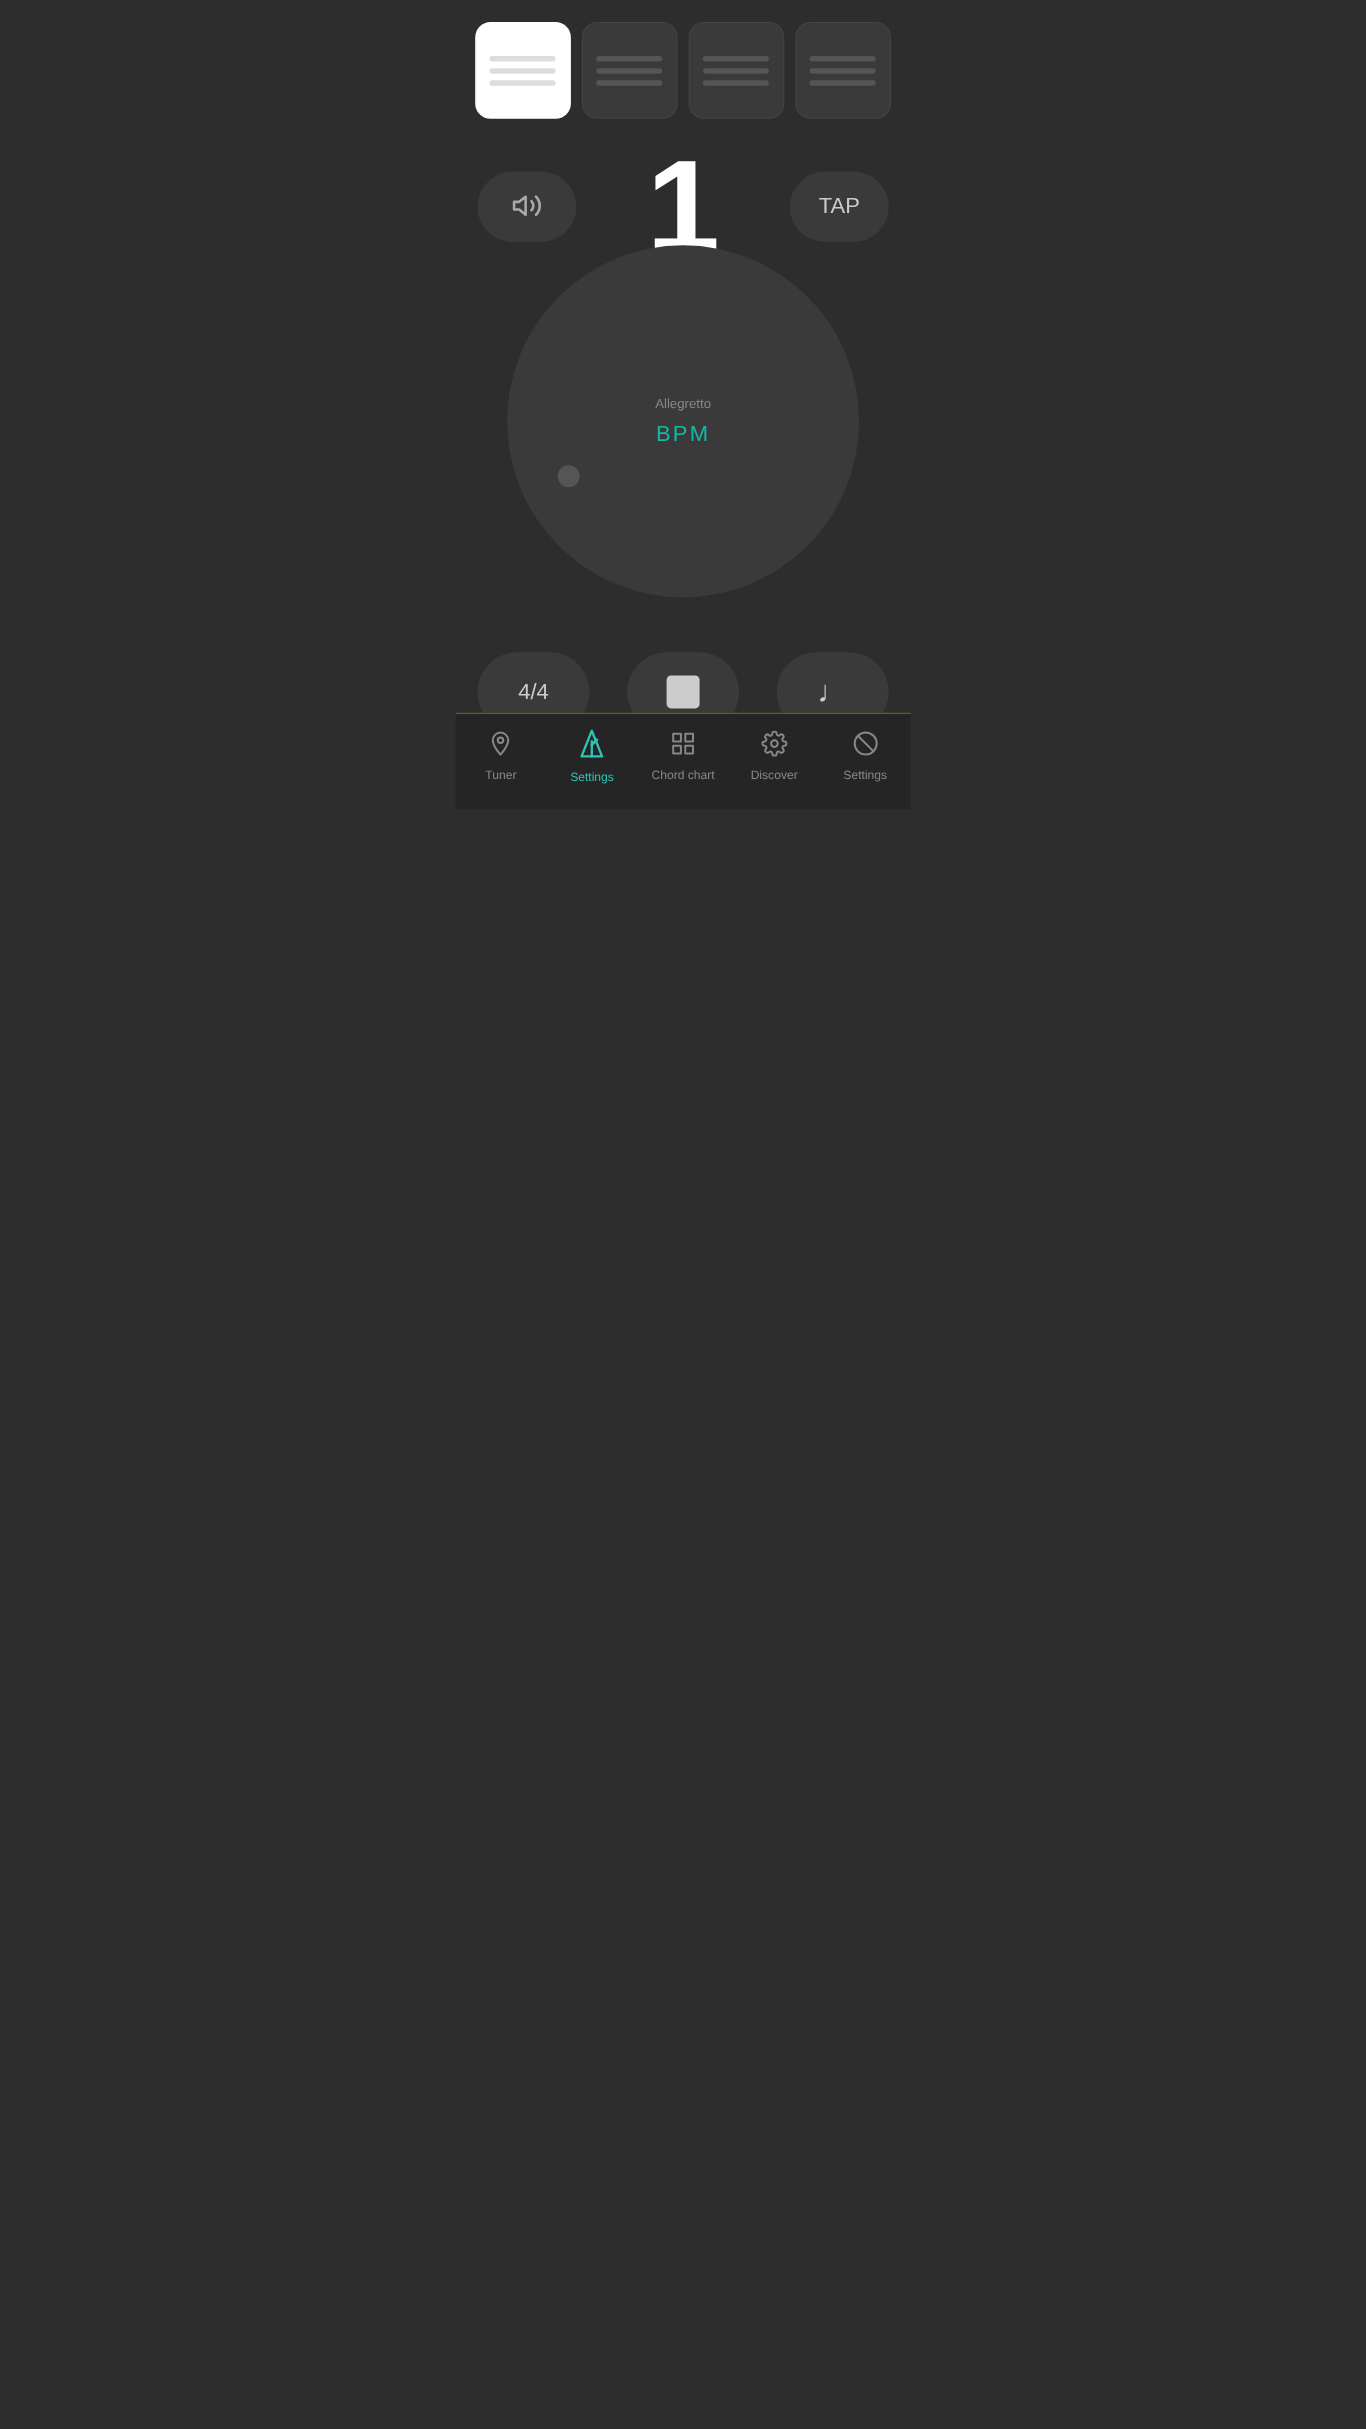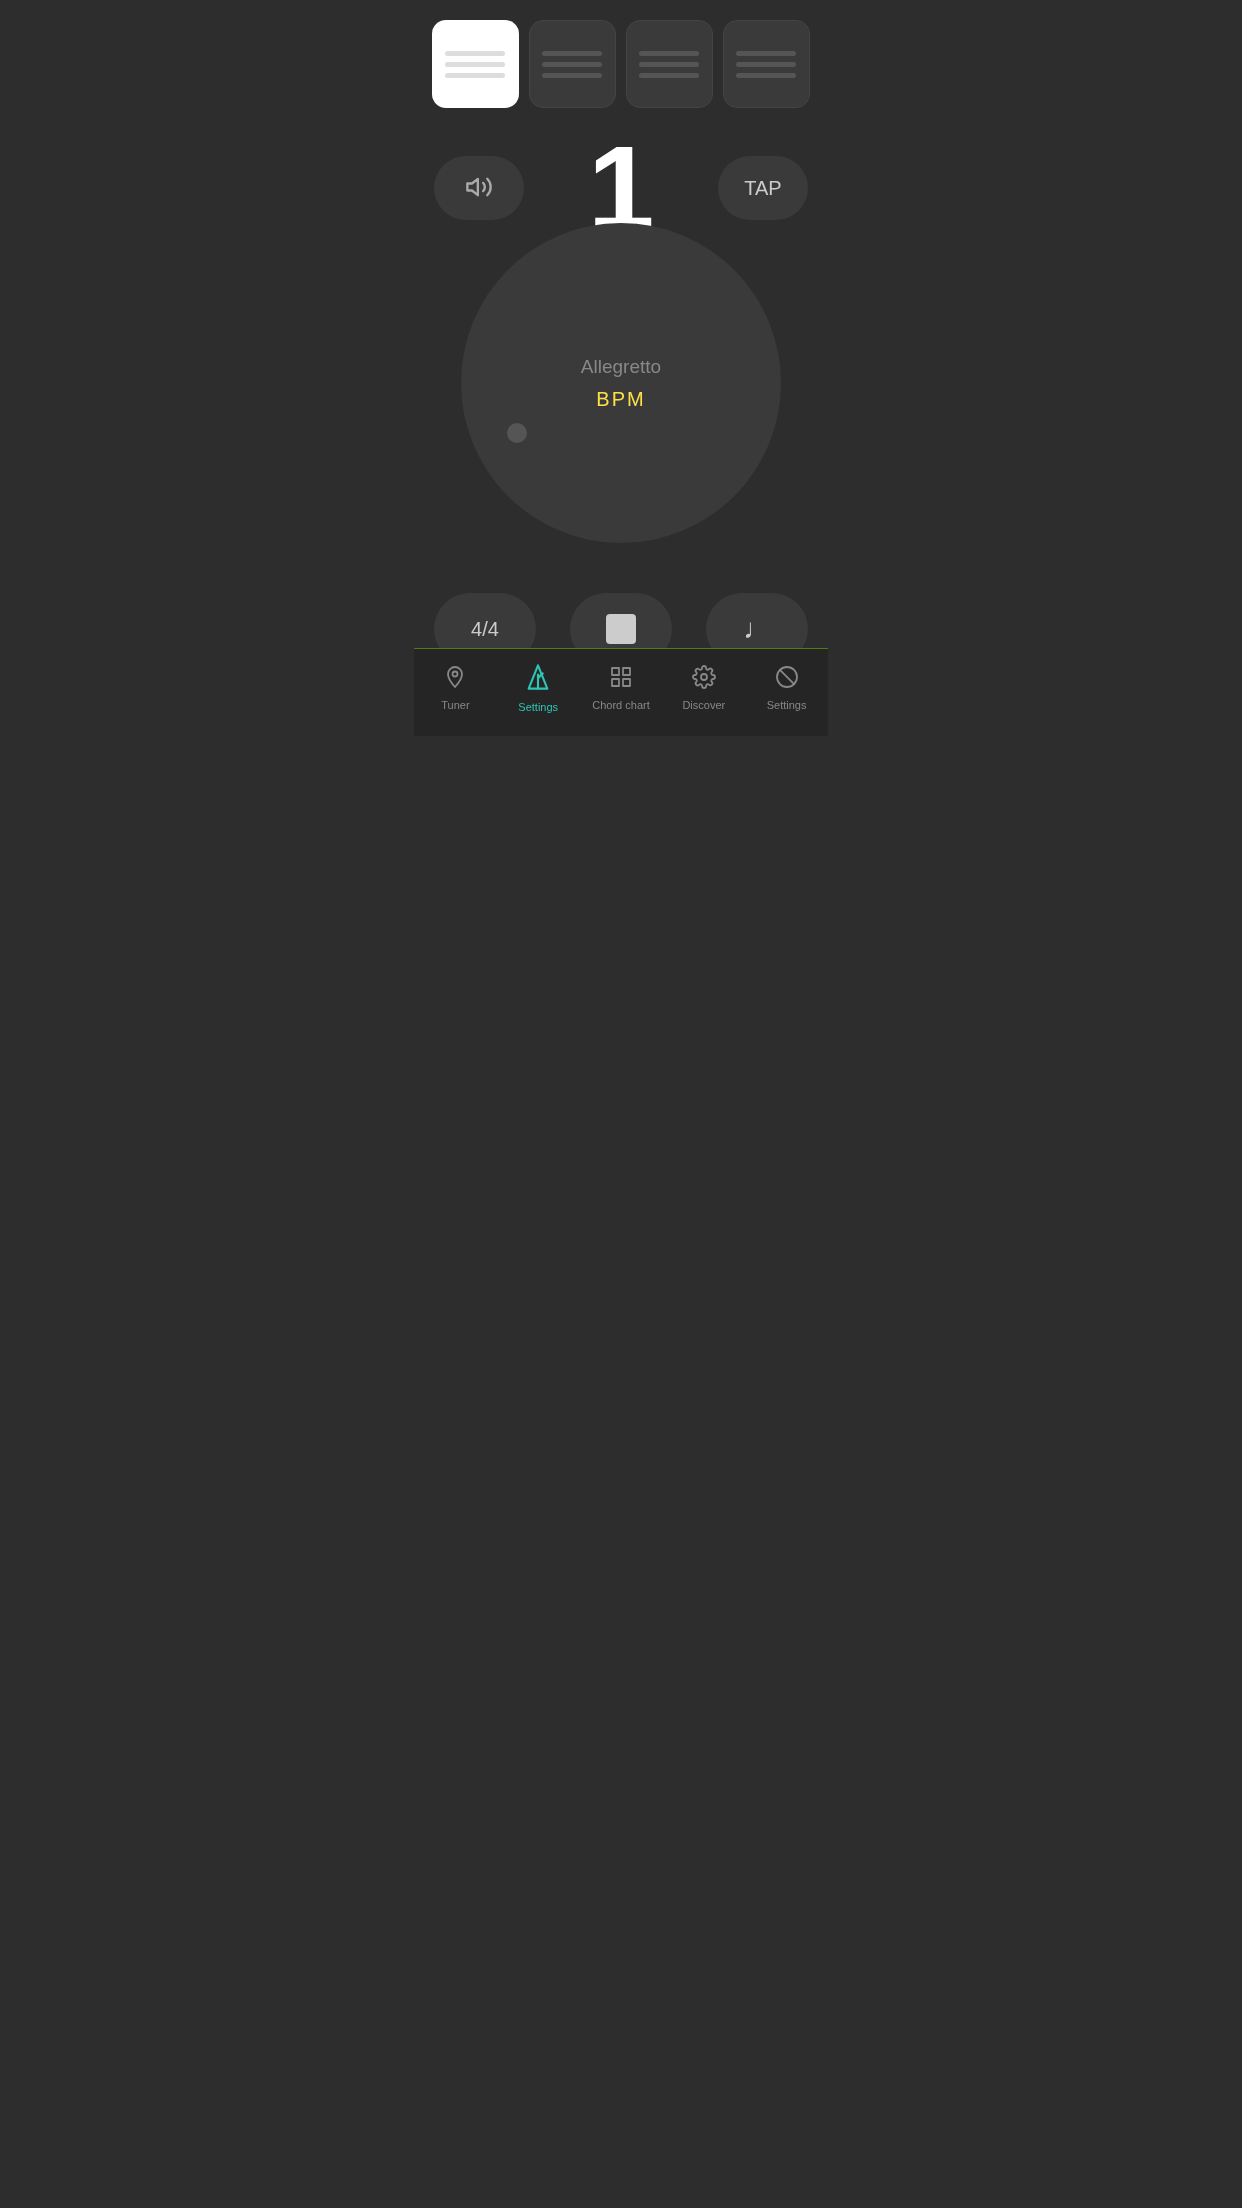--- a/index.html
+++ b/index.html
@@ -111,35 +111,35 @@
       border-radius: 50%;
       background-color: #3a3a3a;
       display: flex;
       flex-direction: column;
       align-items: center;
       justify-content: center;
       position: relative;
     }
 
     .tempo-label {
-      font-size: 19px;
+      font-size: 12px;
       color: #888;
       margin-bottom: 5px;
     }
 
     .bpm-value {
       font-size: 90px;
       font-weight: 700;
       color: #ffffff;
       line-height: 1;
     }
 
     .bpm-unit {
       font-size: 20px;
-      color: #fde047;
+      color: #14b8a6;
       margin-top: 5px;
       letter-spacing: 2px;
     }
 
     .dial-dot {
       position: absolute;
       width: 20px;
       height: 20px;
       background-color: #555;
       border-radius: 50%;

